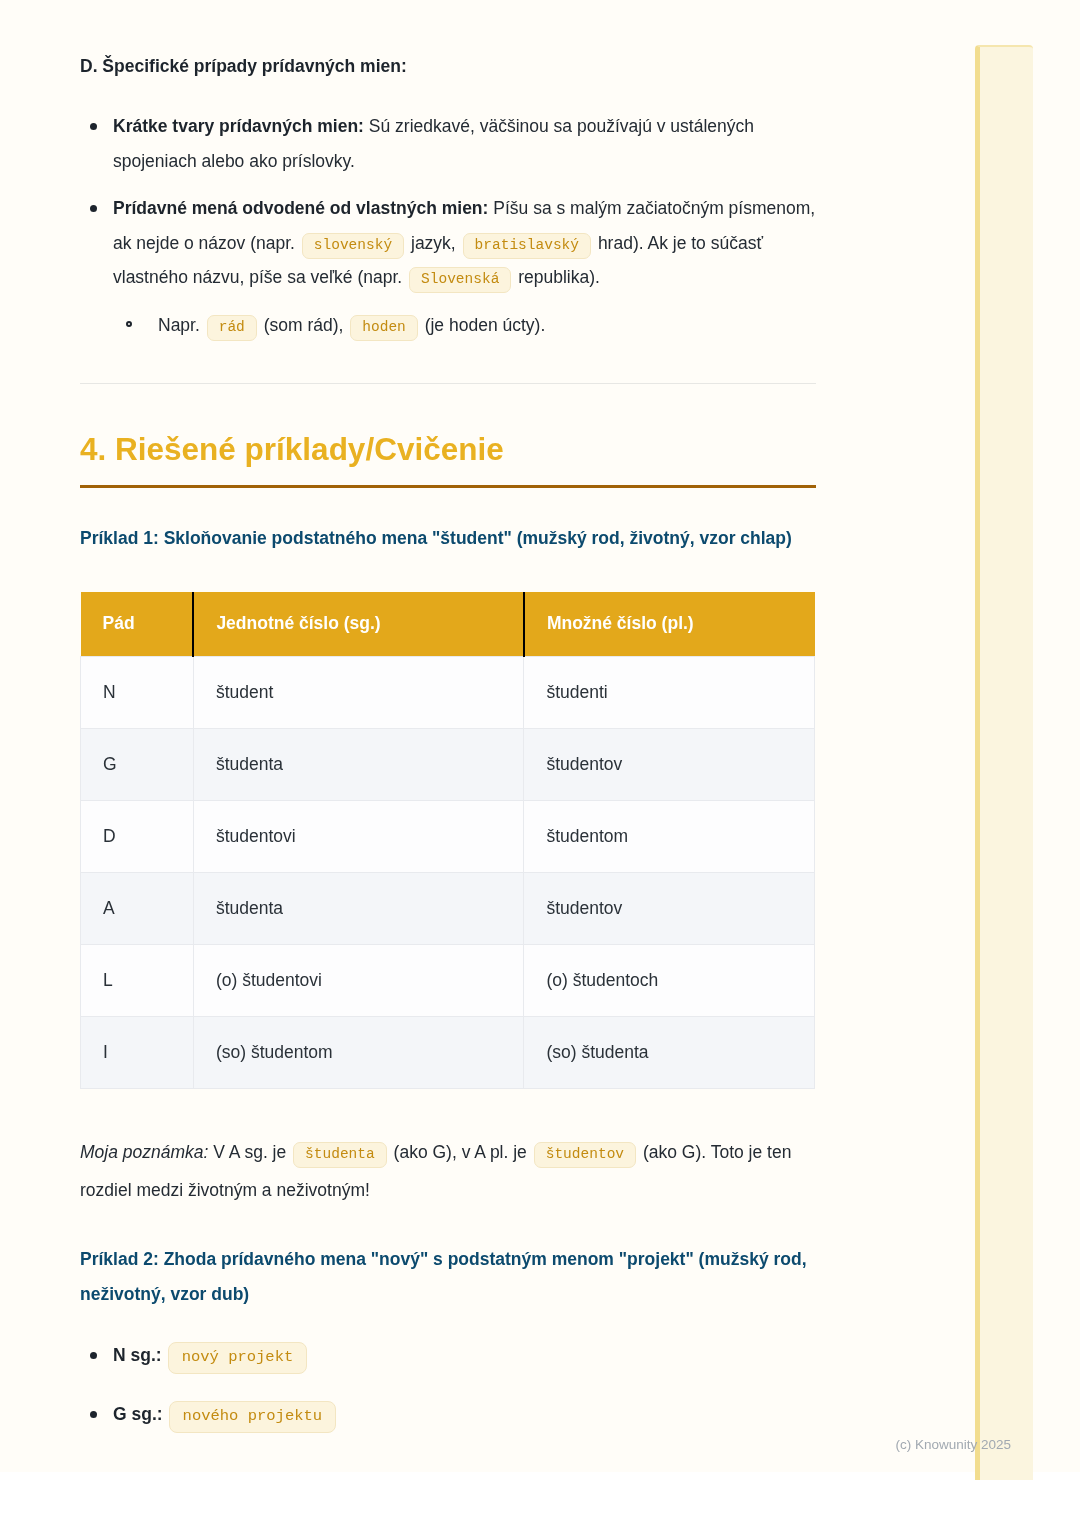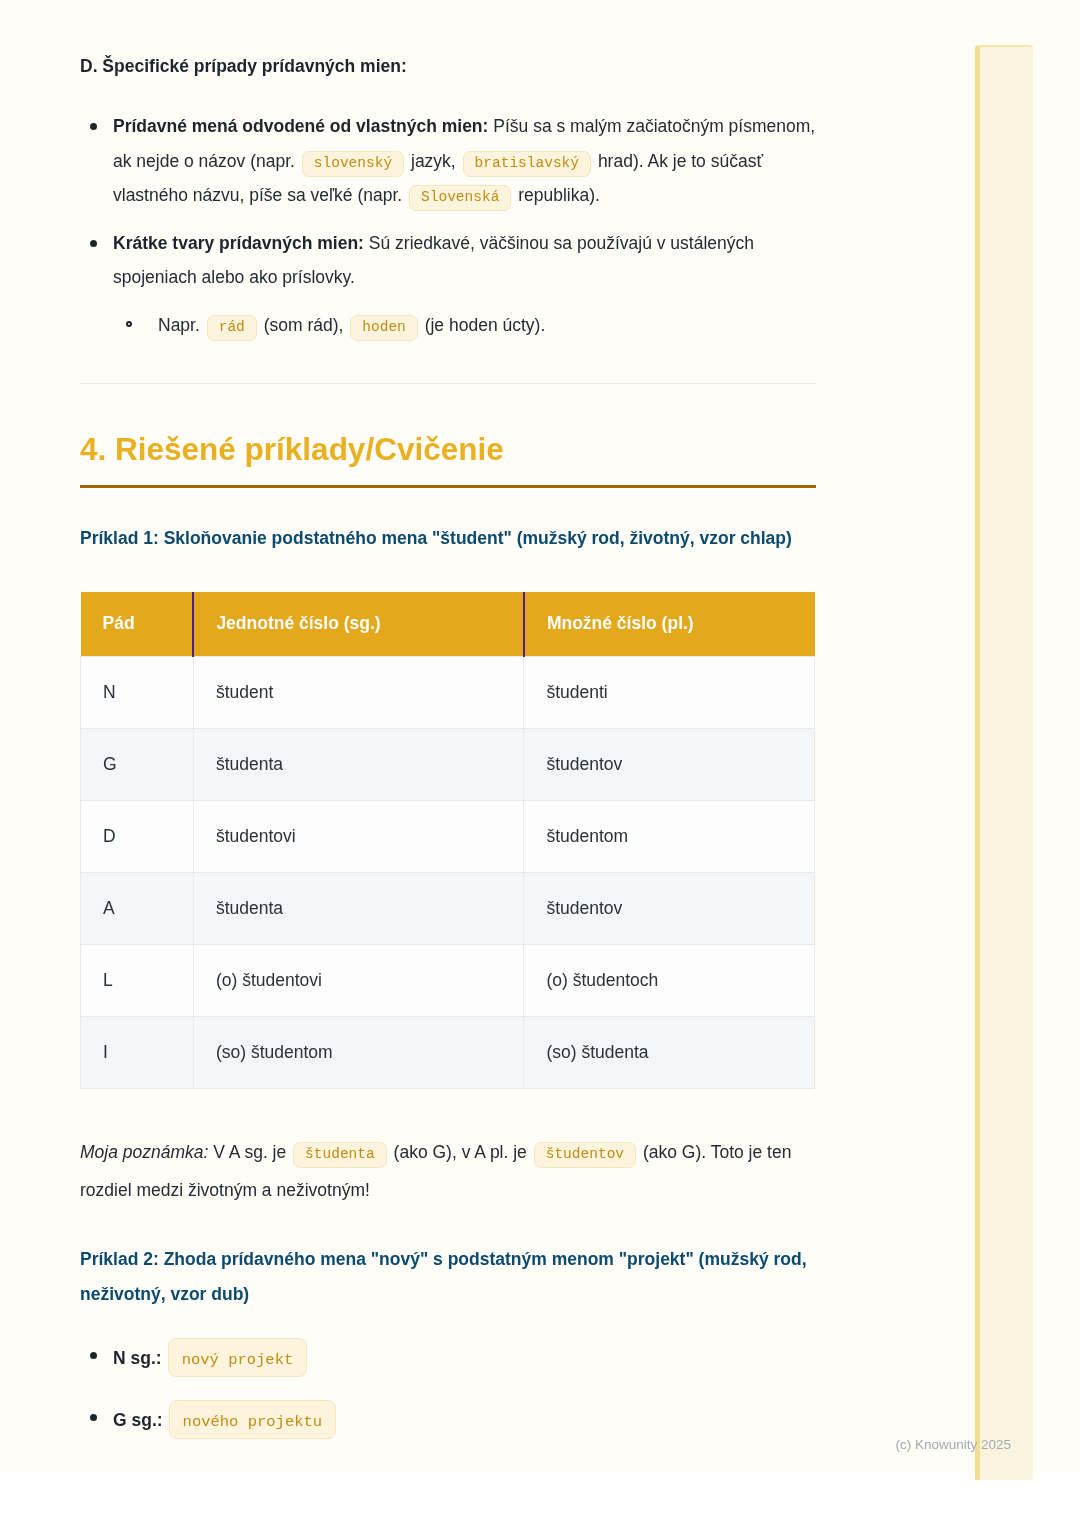--- a/index.html
+++ b/index.html
@@ -107,21 +107,21 @@
     font-size: 17.5px;
     vertical-align: middle;
   }
   table.decl th {
     background: #e3a81b;
     color: #ffffff;
     font-weight: bold;
     height: 65px;
     padding: 0 0 0 22px;
     border: none;
-    border-right: 2px solid #4c1d95;
+    border-right: 2px solid #000000;
   }
   table.decl th:last-child { border-right: none; }
   table.decl td {
     height: 72px;
     padding: 0 0 0 22px;
     color: #2a3138;
     background: #fdfdfe;
   }
   table.decl tr.alt td { background: #f4f6f9; }
   table.decl col.c1 { width: 113px; }
@@ -132,21 +132,21 @@
     font-size: 17.5px;
     line-height: 38px;
     color: #242b33;
   }
   .note .it { font-style: italic; }
   .blist2 { list-style: none; margin-top: 26px; }
   .blist2 .bullet-item { margin-bottom: 23px; }
   .blist2 .btext { line-height: 34px; }
   .chip-lg {
     font-size: 15.5px;
-    padding: 12px 13px 6px 13px;
+    padding: 5px 13px 6px 13px;
     border-radius: 8px;
     margin-left: 6px;
   }
   .watermark {
     position: absolute;
     top: 1437px;
     right: 69px;
     font-size: 13.5px;
     color: #a2a9b1;
     z-index: 5;
@@ -160,27 +160,27 @@
 
 <div class="content">
 
   <div class="h-small">D. Špecifické prípady prídavných mien:</div>
 
   <ul class="blist">
     <li class="bullet-item">
       <span class="marker-col">
           <span class="dot"></span>
         </span>
+      <span class="btext"><b>Krátke tvary prídavných mien:</b><span> Sú zriedkavé, väčšinou sa používajú v ustálených spojeniach alebo ako príslovky.</span></span>
+    </li>
+    <li class="bullet-item">
+      <span class="marker-col">
+          <span class="dot"></span>
+        </span>
       <span class="btext"><b>Prídavné mená odvodené od vlastných mien:</b><span> Píšu sa s malým začiatočným písmenom, ak nejde o názov (napr. </span><span class="chip">slovenský</span><span> jazyk, </span><span class="chip">bratislavský</span><span> hrad). Ak je to súčasť vlastného názvu, píše sa veľké (napr. </span><span class="chip">Slovenská</span><span> republika).</span></span>
-    </li>
-    <li class="bullet-item">
-      <span class="marker-col">
-          <span class="dot"></span>
-        </span>
-      <span class="btext"><b>Krátke tvary prídavných mien:</b><span> Sú zriedkavé, väčšinou sa používajú v ustálených spojeniach alebo ako príslovky.</span></span>
     </li>
     <li class="bullet-item sub-item">
       <span class="sub-marker-col">
           <span class="ring"></span>
         </span>
       <span class="btext"><span>Napr. </span><span class="chip">rád</span><span> (som rád), </span><span class="chip">hoden</span><span> (je hoden úcty).</span></span>
     </li>
   </ul>
 
   <hr class="divider">

